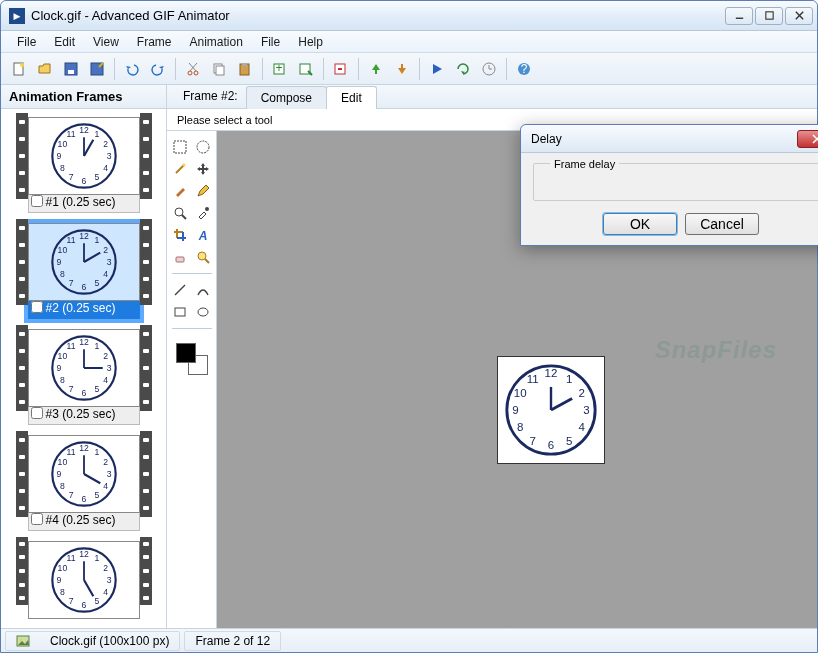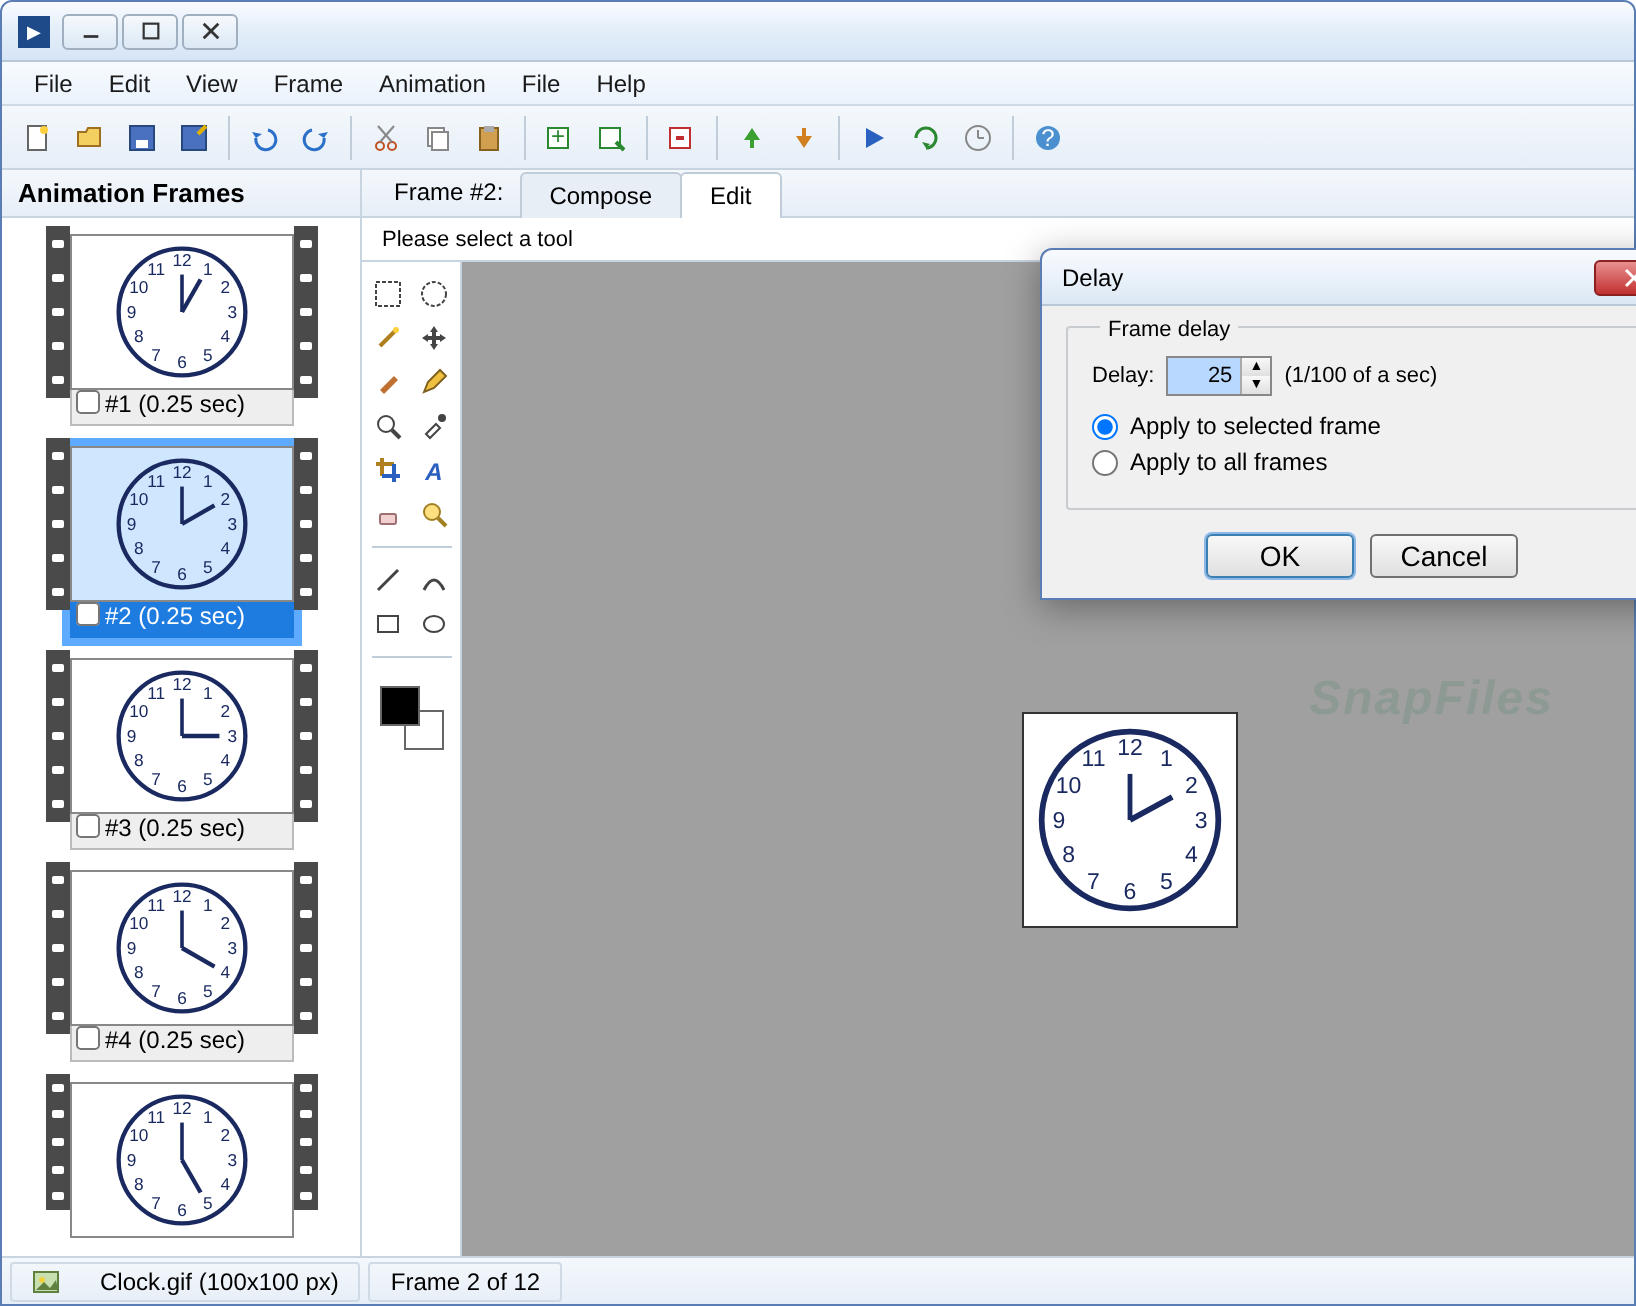--- a/index.html
+++ b/index.html
@@ -17,21 +17,21 @@
 .menubar { height: 22px; background: linear-gradient(#f7fbff,#eaf2fb); border-bottom: 1px solid #d0dae5; display: flex; align-items: center; padding: 0 8px; gap: 2px; }
 .menubar .menu { padding: 2px 8px; cursor: pointer; color: #1a1a1a; }
 
 .toolbar { height: 32px; background: linear-gradient(#f4f8fc,#e6eef7); border-bottom: 1px solid #c8d4e0; display: flex; align-items: center; padding: 0 6px; gap: 2px; }
 .tb-btn { width: 24px; height: 24px; display: flex; align-items: center; justify-content: center; cursor: pointer; border-radius: 2px; }
 .tb-sep { width: 1px; height: 22px; background: #c0ccd8; margin: 0 3px; }
 .tb-btn svg { width: 16px; height: 16px; }
 
 .content-row { flex: 1; display: flex; min-height: 0; }
 
-.sidebar { width: 180px; border-right: 1px solid #c8d4e0; display: flex; flex-direction: column; background: #fff; }
+.sidebar { width: 166px; border-right: 1px solid #c8d4e0; display: flex; flex-direction: column; background: #fff; }
 .sidebar-header { height: 24px; background: linear-gradient(#f4f8fc,#e6eef7); border-bottom: 1px solid #c8d4e0; display: flex; align-items: center; padding-left: 8px; font-weight: bold; font-size: 13px; }
 .frames-scroll { flex: 1; overflow-y: auto; padding: 4px; }
 .frame-item { margin-bottom: 2px; }
 .frame-thumb-wrap { width: 120px; margin: 0 auto; padding: 4px; position: relative; }
 .frame-thumb-wrap.selected { background: #5eaaff; }
 .film-holes { position: absolute; top: 0; bottom: 18px; width: 12px; background: #4a4a4a; display: flex; flex-direction: column; justify-content: space-around; align-items: center; }
 .film-holes.left { left: -8px; }
 .film-holes.right { right: -8px; }
 .film-hole { width: 6px; height: 4px; background: #fff; border-radius: 1px; }
 .frame-thumb { width: 100%; height: 78px; background: #fff; border: 1px solid #888; display: flex; align-items: center; justify-content: center; position: relative; }
@@ -90,20 +90,21 @@
 .clock-svg { width: 72px; height: 72px; }
 .clock-svg-big { width: 96px; height: 96px; }
 </style>
 </head>
 <body>
 
 <div class="window">
 
   <div class="titlebar">
     <div class="app-icon">▶</div>
+    <div class="title">Clock.gif - Advanced GIF Animator</div>
     <div class="winbtns">
       <div class="winbtn">
           <svg viewBox="0 0 12 12">
             <line x1="2" y1="9" x2="10" y2="9" stroke="#333" stroke-width="1.5"></line>
           </svg>
         </div>
       <div class="winbtn">
           <svg viewBox="0 0 12 12">
             <rect x="2" y="2" width="8" height="8" fill="none" stroke="#333" stroke-width="1.2"></rect>
           </svg>
@@ -631,40 +632,19 @@
     <div class="dlg-close">
         <svg viewBox="0 0 10 10">
           <line x1="1" y1="1" x2="9" y2="9" stroke="#fff" stroke-width="1.5"></line>
           <line x1="9" y1="1" x2="1" y2="9" stroke="#fff" stroke-width="1.5"></line>
         </svg>
       </div>
   </div>
   <div class="dlg-body">
     <fieldset class="fieldset">
       <span class="fieldset-legend">Frame delay</span>
-      <div class="fs-content">
-        <div class="delay-row">
-          <label>Delay:</label>
-          <div class="spinner">
-            <input type="text" value="25" style="">
-            <div class="spinner-btns">
-              <div>▲</div>
-              <div>▼</div>
-            </div>
-          </div>
-          <span class="unit">(1/100 of a sec)</span>
-        </div>
-        <label class="radio-row">
-          <input type="radio" name="applyto" checked="" style="">
-          <span>Apply to selected frame</span>
-        </label>
-        <label class="radio-row">
-          <input type="radio" name="applyto" style="">
-          <span>Apply to all frames</span>
-        </label>
-      </div>
     </fieldset>
     <div class="dlg-buttons">
       <button class="dlg-btn primary">OK</button>
       <button class="dlg-btn">Cancel</button>
     </div>
   </div>
 </div>
 
 </body></html>

